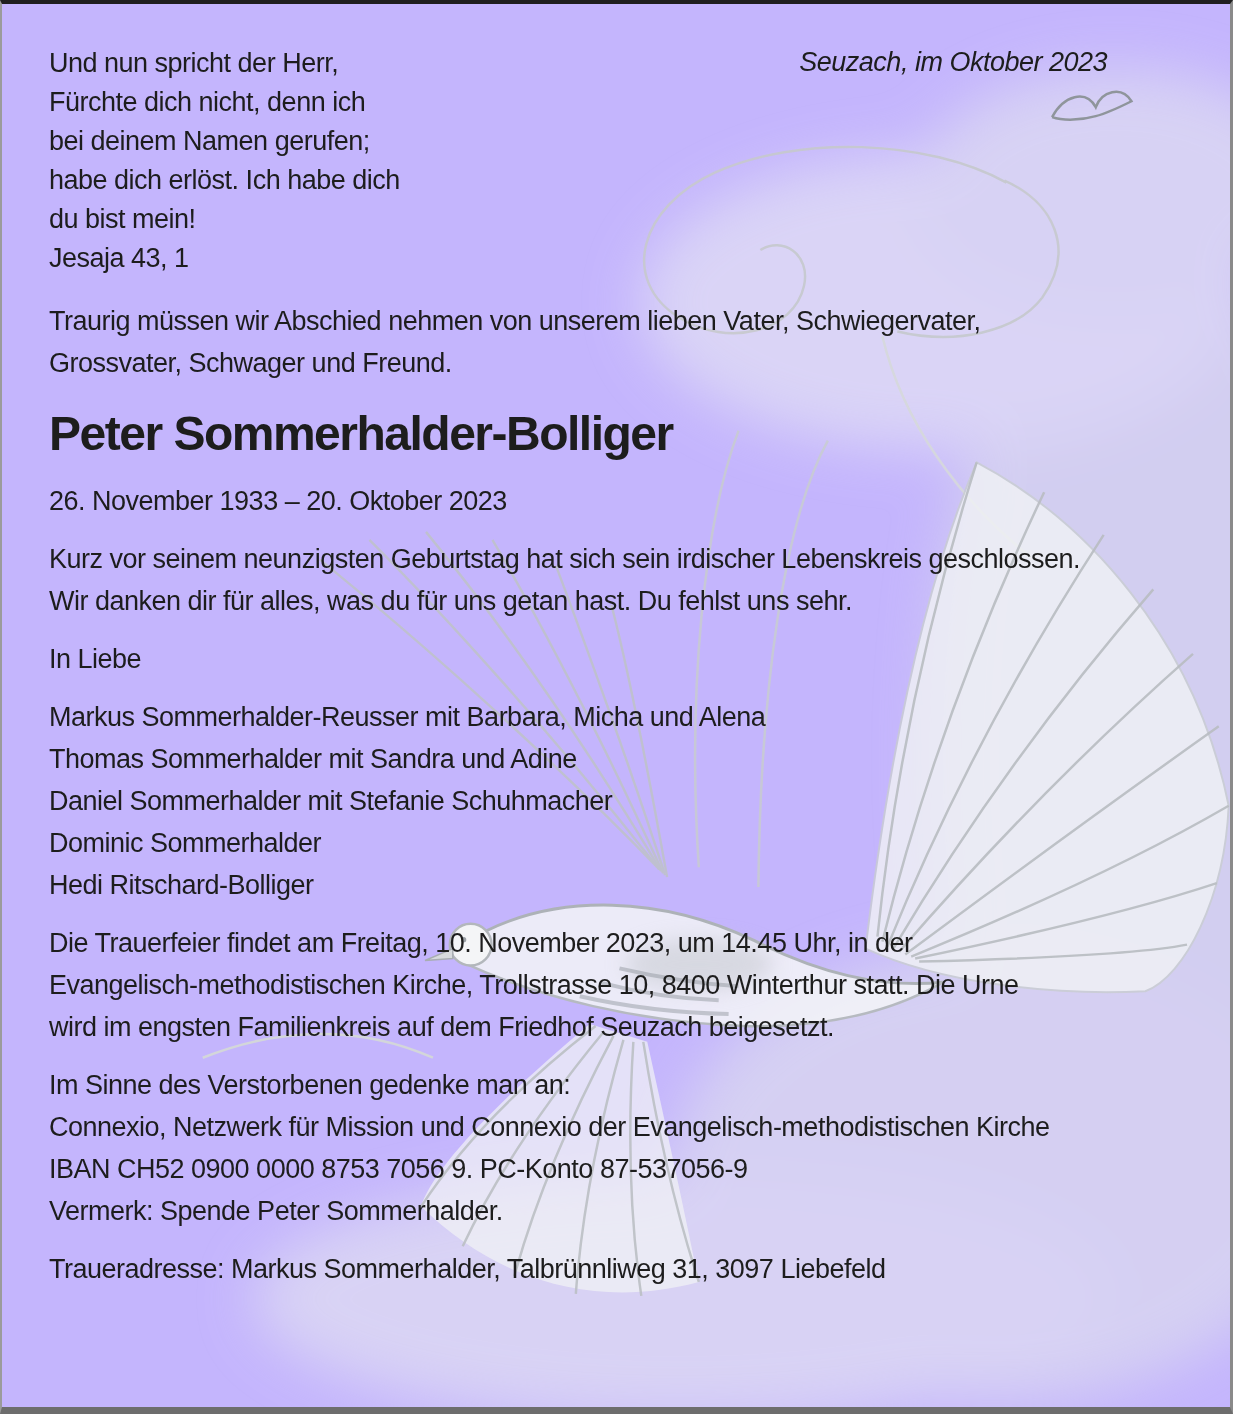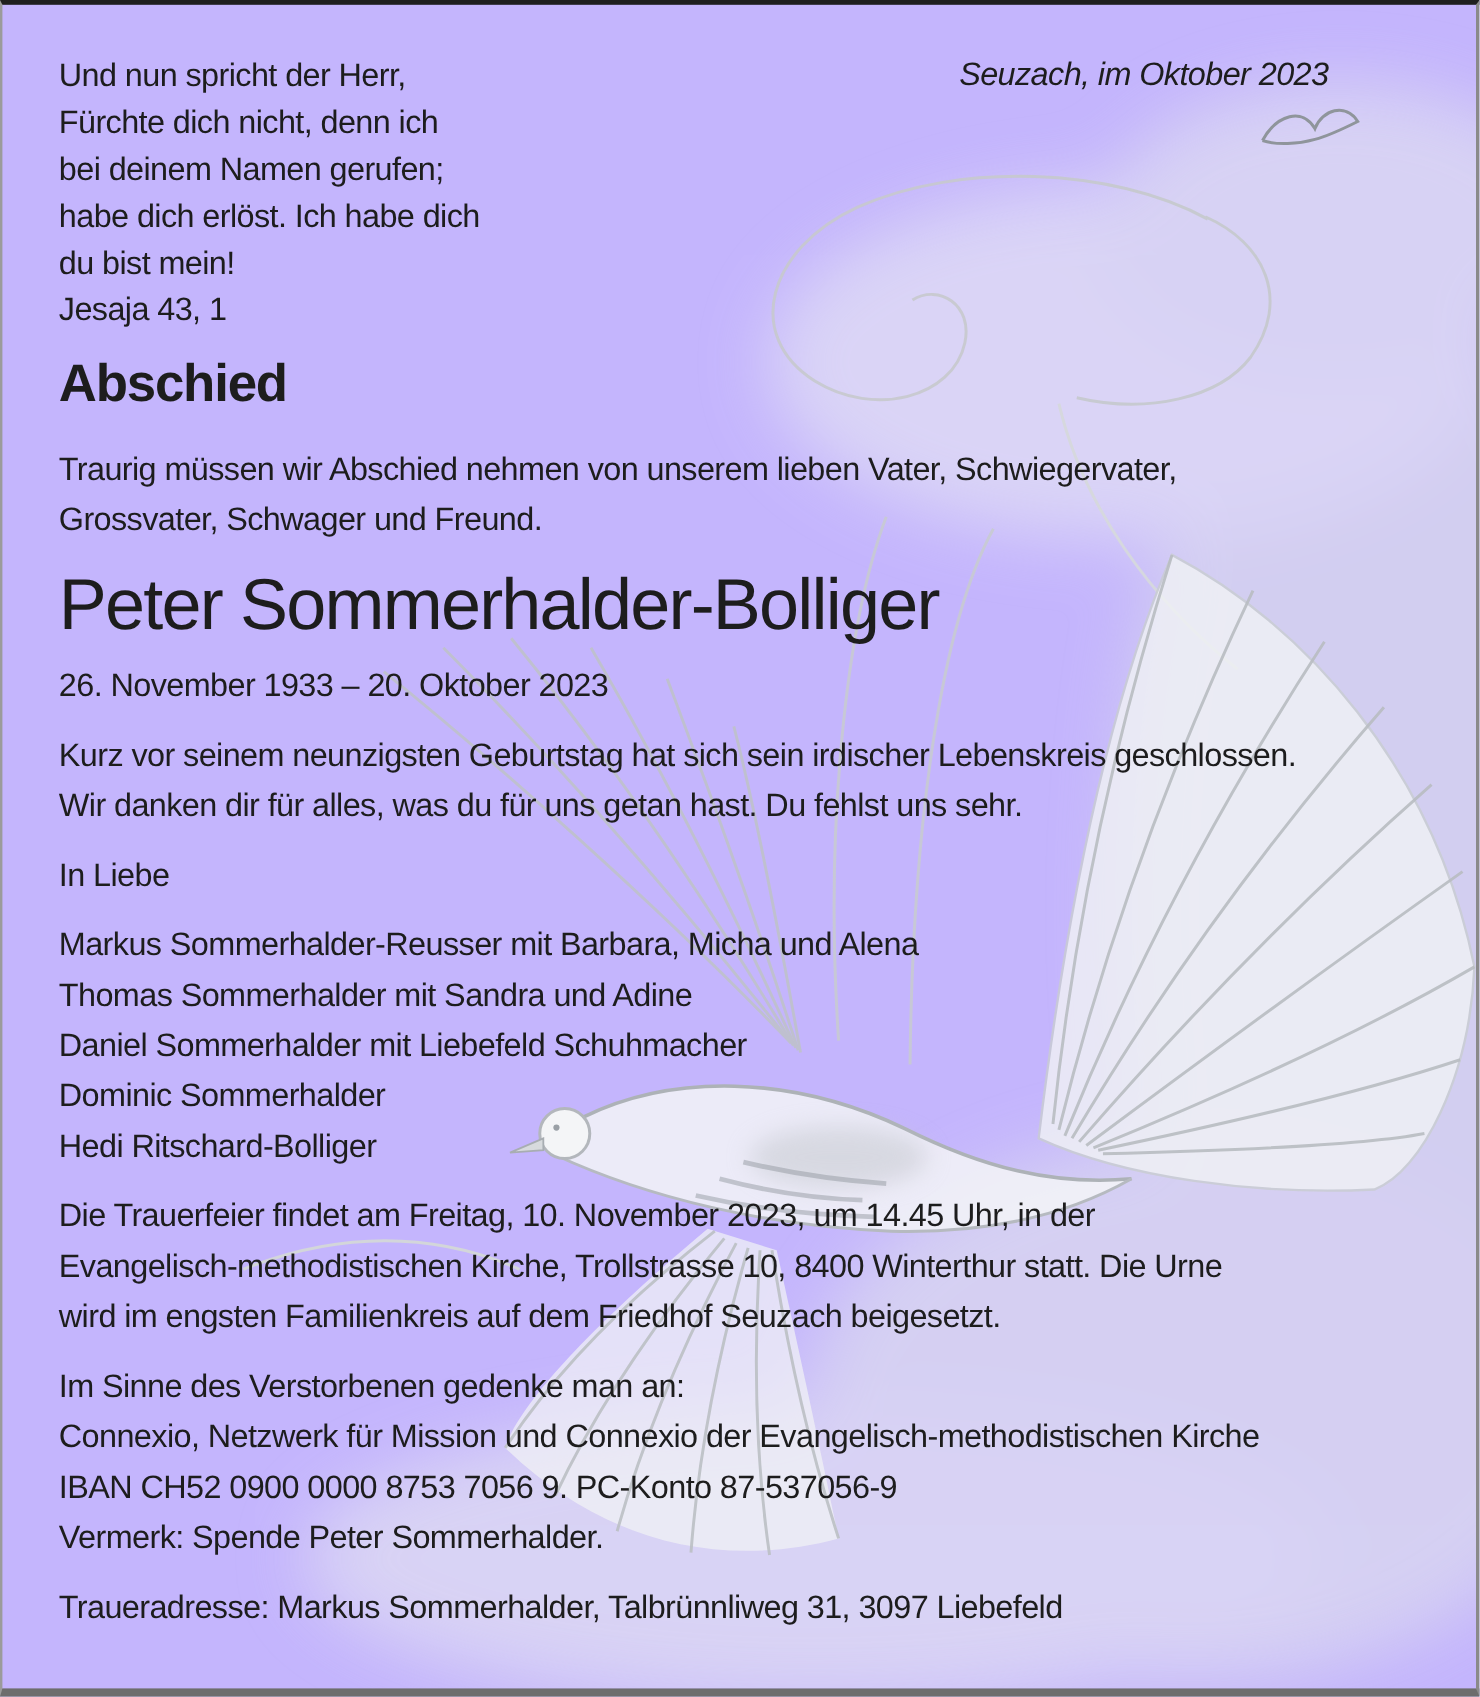--- a/index.html
+++ b/index.html
@@ -23,21 +23,21 @@
   .dateline{
     position:absolute;top:3px;right:103px;
     font-size:27px;letter-spacing:-0.5px;font-style:italic;
   }
   h1.abschied{
     margin:14px 0 0 0;
     font-size:44px;line-height:56px;font-weight:bold;letter-spacing:-1px;
   }
   h2.deceased{
     margin:20px 0 0 0;
-    font-size:60px;line-height:60px;font-weight:normal;letter-spacing:-1.5px;
+    font-size:48px;line-height:60px;font-weight:bold;letter-spacing:-1.5px;
   }
   .para{
     margin:16px 0 0 0;
     font-size:27px;line-height:42px;letter-spacing:-0.5px;
     white-space:pre-line;
   }
   .tight{margin-top:22px;}
   .list div{font-size:27px;line-height:42px;letter-spacing:-0.5px;}
   .list{margin-top:16px;}
 </style>
@@ -137,38 +137,37 @@
         <div>Und nun spricht der Herr,</div>
         <div>Fürchte dich nicht, denn ich</div>
         <div>bei deinem Namen gerufen;</div>
         <div>habe dich erlöst. Ich habe dich</div>
         <div>du bist mein!</div>
         <div>Jesaja 43, 1</div>
       </div>
       <div class="dateline">Seuzach, im Oktober 2023</div>
     </div>
 
-    <h1 class="abschied">Abschied</h1>
 
     <p class="para tight">Traurig müssen wir Abschied nehmen von unserem lieben Vater, Schwiegervater,
 Grossvater, Schwager und Freund.</p>
 
     <h2 class="deceased">Peter Sommerhalder-Bolliger</h2>
 
     <p class="para">26. November 1933 – 20. Oktober 2023</p>
 
     <p class="para">Kurz vor seinem neunzigsten Geburtstag hat sich sein irdischer Lebenskreis geschlossen.
 Wir danken dir für alles, was du für uns getan hast. Du fehlst uns sehr.</p>
 
     <p class="para">In Liebe</p>
 
     <div class="list">
       <div>Markus Sommerhalder-Reusser mit Barbara, Micha und Alena</div>
       <div>Thomas Sommerhalder mit Sandra und Adine</div>
-      <div>Daniel Sommerhalder mit Liebefeld Schuhmacher</div>
+      <div>Daniel Sommerhalder mit Stefanie Schuhmacher</div>
       <div>Dominic Sommerhalder</div>
       <div>Hedi Ritschard-Bolliger</div>
     </div>
 
     <p class="para">Die Trauerfeier findet am Freitag, 10. November 2023, um 14.45 Uhr, in der
 Evangelisch-methodistischen Kirche, Trollstrasse 10, 8400 Winterthur statt. Die Urne
 wird im engsten Familienkreis auf dem Friedhof Seuzach beigesetzt.</p>
 
     <div class="list">
       <div>Im Sinne des Verstorbenen gedenke man an:</div>

